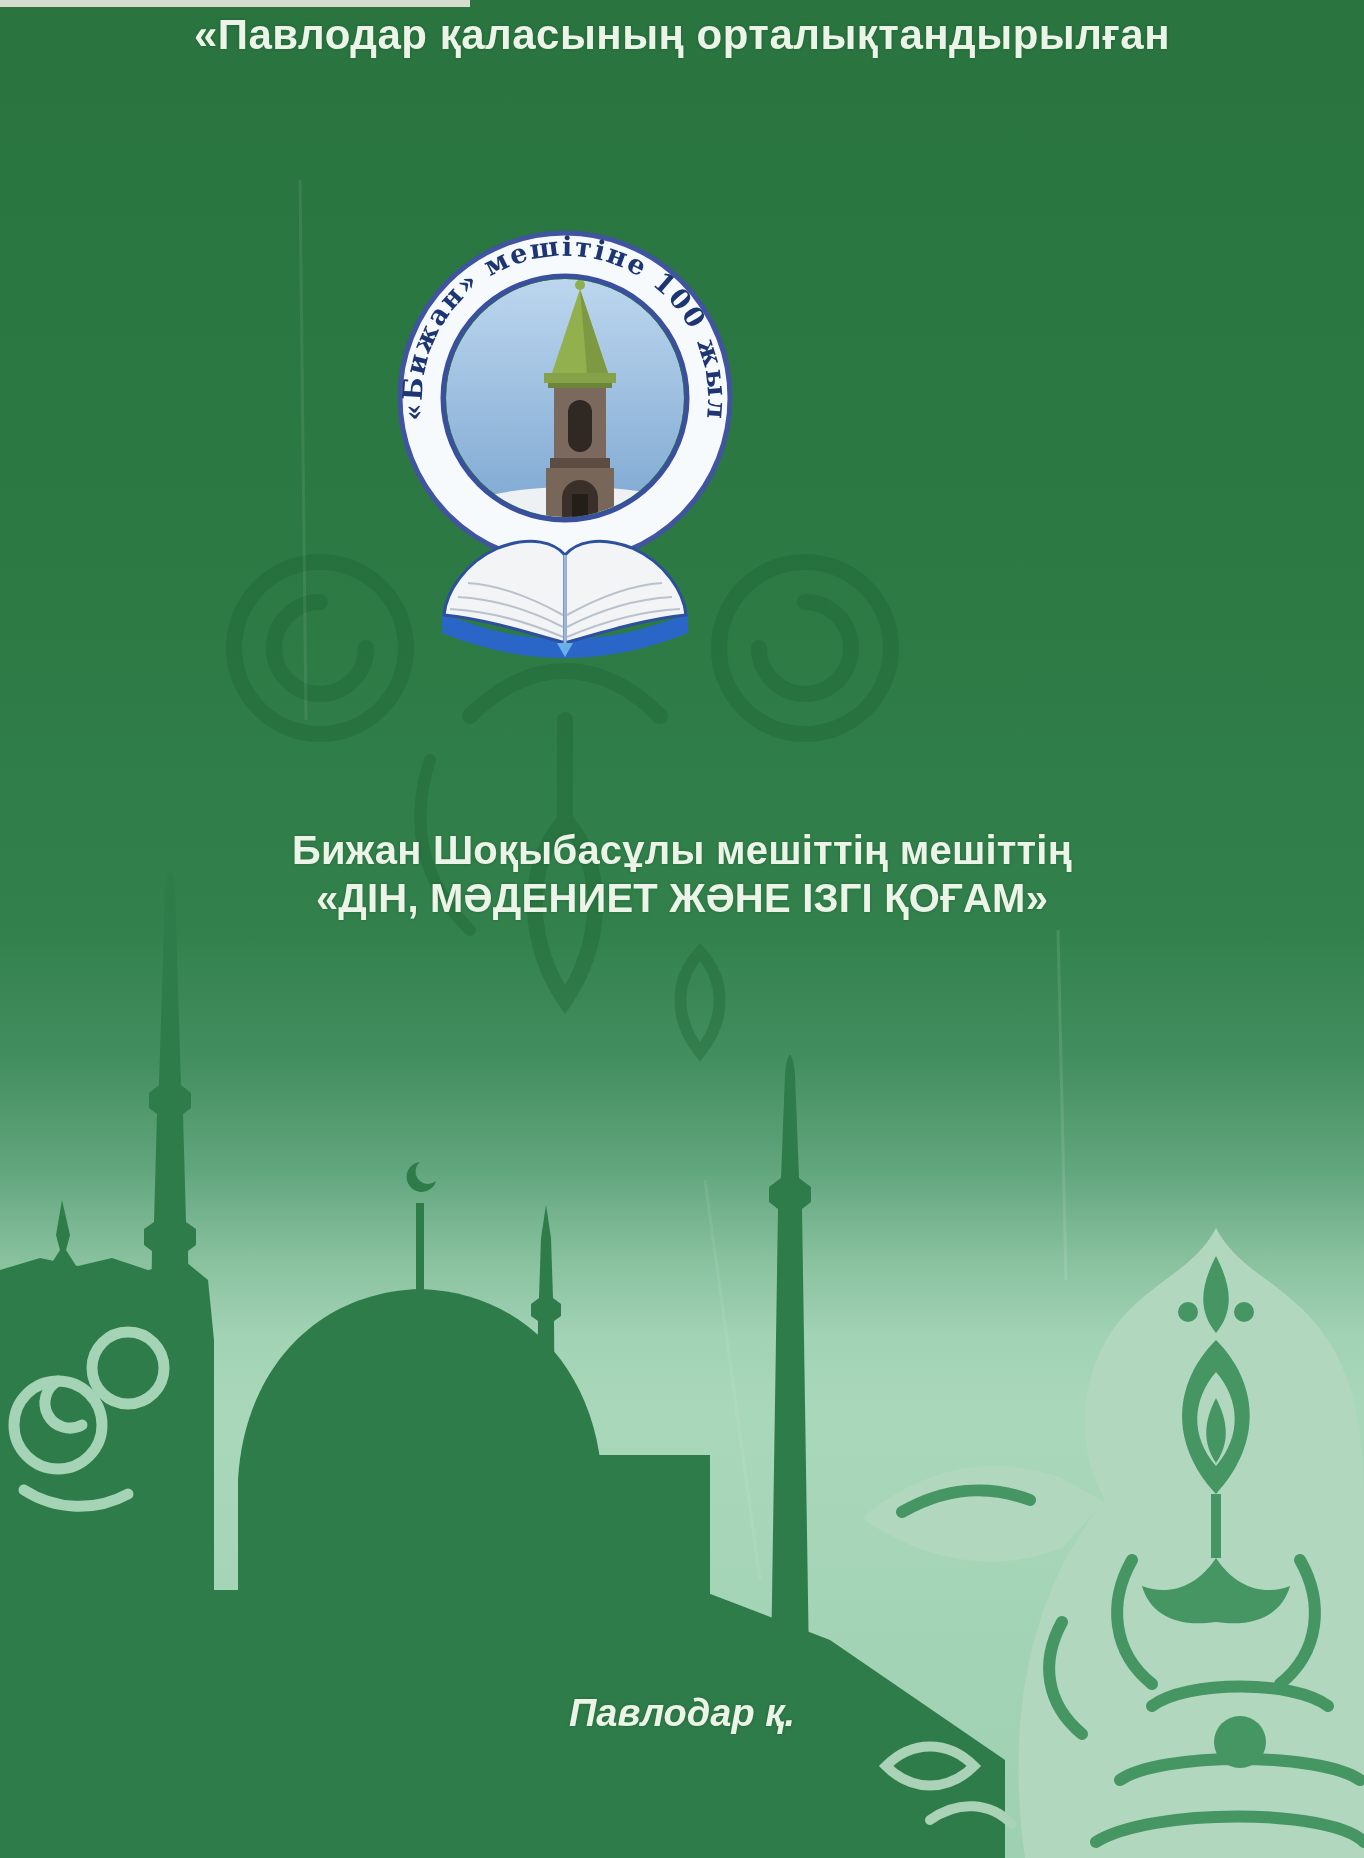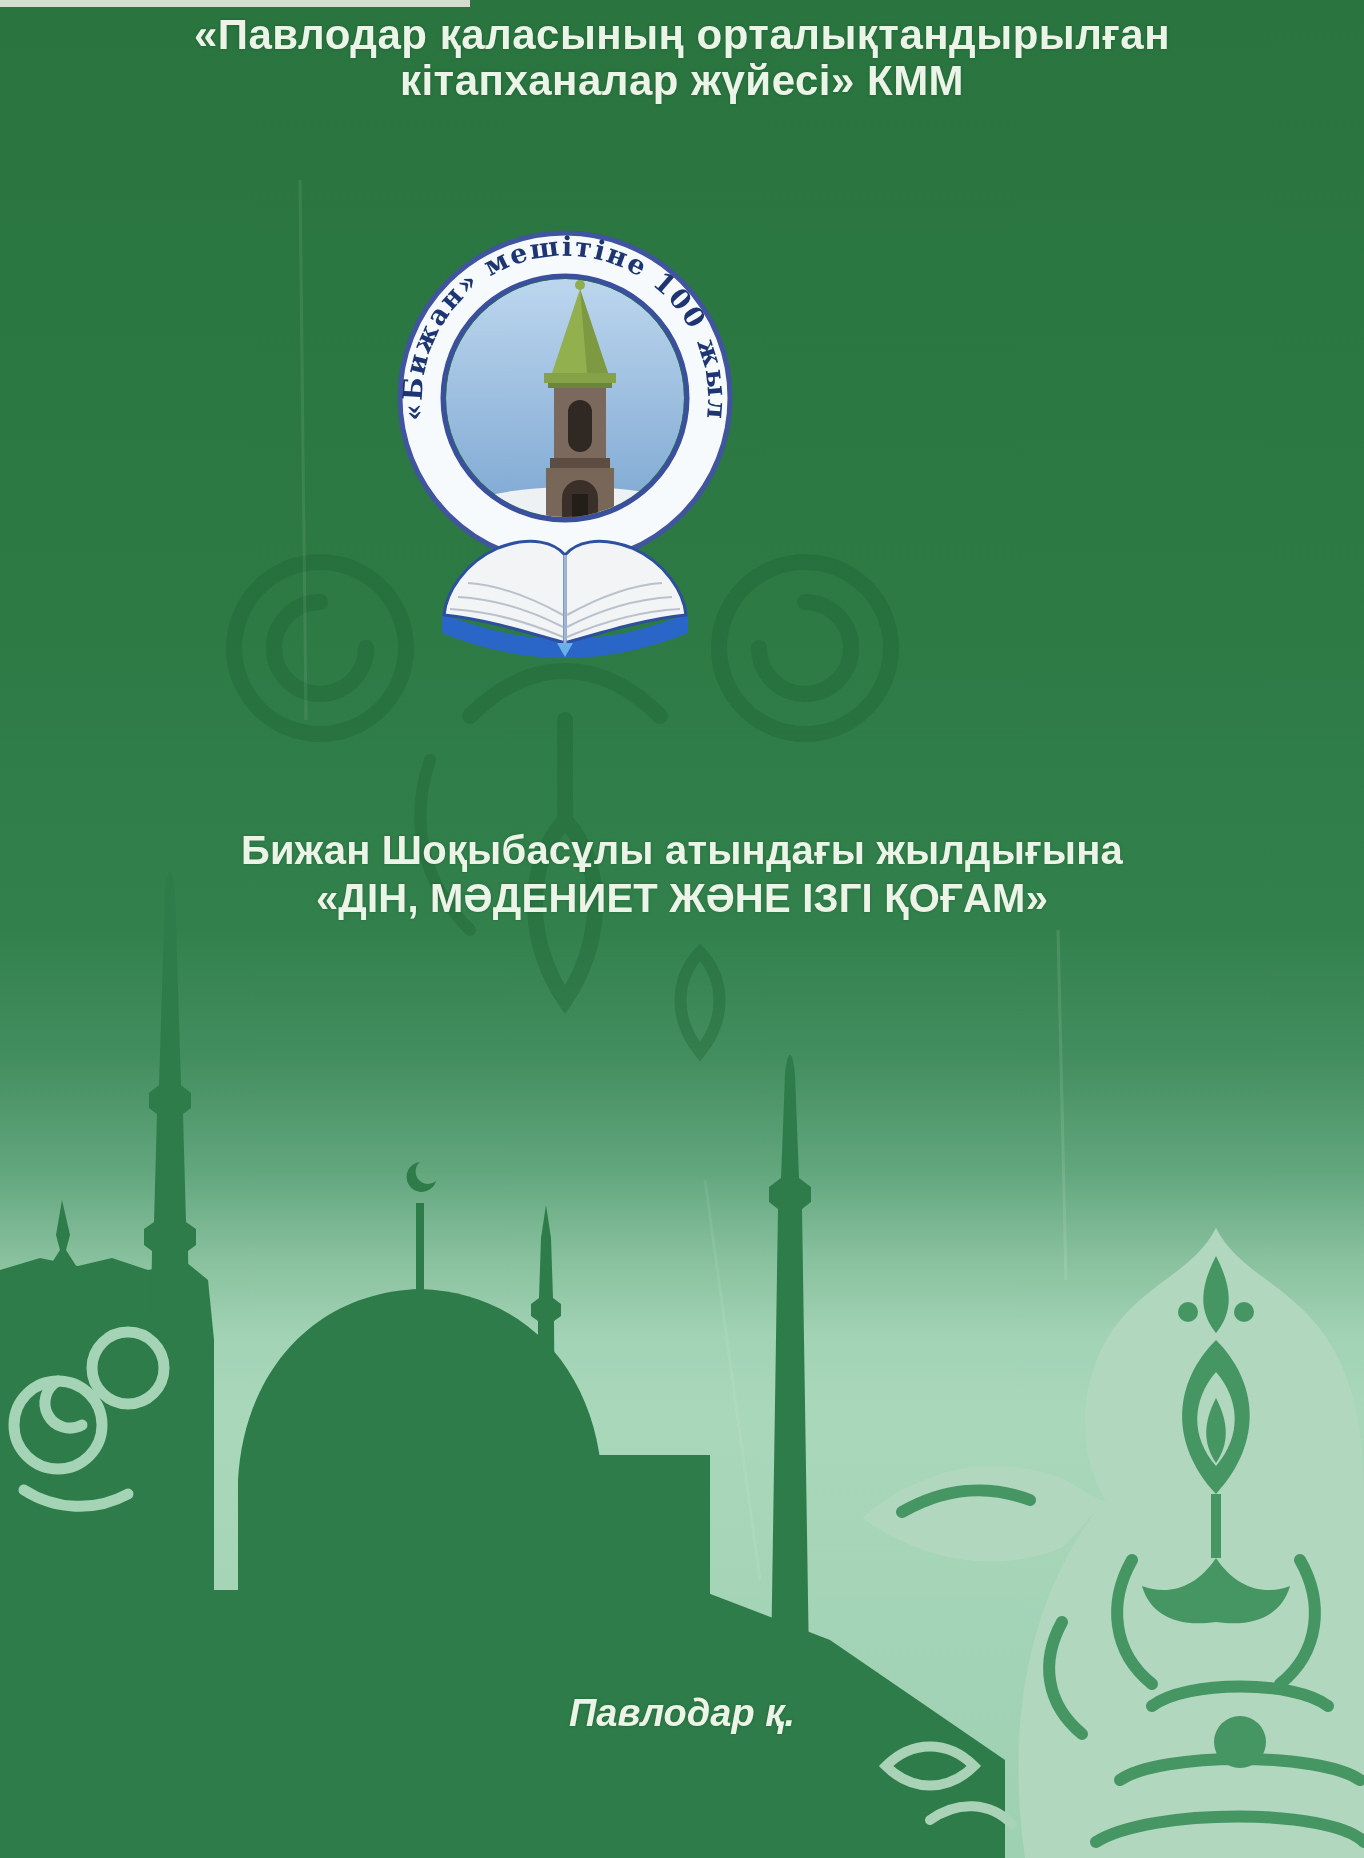--- a/index.html
+++ b/index.html
@@ -114,21 +114,20 @@
     <g stroke="#ffffff" stroke-width="3">
       <line x1="300" y1="180" x2="306" y2="720" opacity="0.08"></line>
       <line x1="1058" y1="930" x2="1066" y2="1280" opacity="0.10"></line>
       <line x1="705" y1="1180" x2="760" y2="1580" opacity="0.07"></line>
       <rect x="0" y="0" width="470" height="7" fill="#e9e9df" stroke="none" opacity="0.9"></rect>
     </g>
   </svg>
 
   <div class="txt header">
     <div>«Павлодар қаласының орталықтандырылған</div>
-    <div>кітапханалар жүйесі» КММ</div>
   </div>
 
   <svg class="logo" viewBox="0 0 370 470">
     <defs>
       <linearGradient id="skyGrad" x1="0" y1="0" x2="0" y2="1">
         <stop offset="0" stop-color="#bcd6ee"></stop>
         <stop offset="1" stop-color="#7ea8d2"></stop>
       </linearGradient>
       <clipPath id="skyClip">
           <circle cx="185" cy="195" r="119"></circle>
@@ -182,21 +181,21 @@
         <path d="M 300 406 C 260 408 220 420 187 434"></path>
         <path d="M 292 394 C 255 396 218 408 187 424"></path>
         <path d="M 282 380 C 250 382 216 396 187 412"></path>
       </g>
       <path d="M 185 352 L 185 440" stroke="#9fb6d4" stroke-width="3"></path>
       <path d="M 177 440 L 185 454 L 193 440 Z" fill="#6ab0e8"></path>
     </g>
   </svg>
 
   <div class="txt title">
-    <div>Бижан Шоқыбасұлы атындағы жылдығына</div>
+    <div>Бижан Шоқыбасұлы мешіттің мешіттің</div>
     <div>«ДІН, МӘДЕНИЕТ ЖӘНЕ ІЗГІ ҚОҒАМ»</div>
   </div>
 
   <div class="txt footer">
     <div>Павлодар қ.</div>
   </div>
 
 </div>
 
 </body></html>

